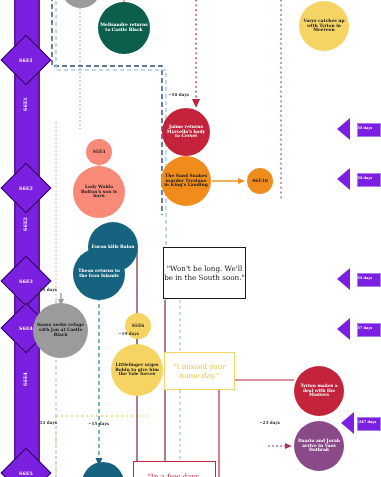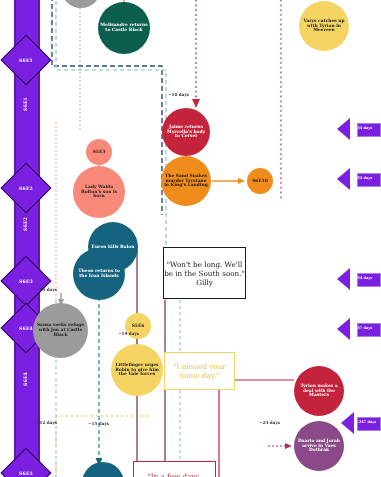--- a/index.html
+++ b/index.html
@@ -187,21 +187,20 @@
 
   <div class="node big" style="left:294px;top:366px;width:50px;height:50px;background:#c3243c;color:#ffffff;">Tyrion makes a deal with the Masters</div>
 
   <div class="node big" style="left:294px;top:421px;width:50px;height:50px;background:#8a4a8a;color:#ffffff;">Daario and Jorah arrive in Vaes Dothrak</div>
 
   <div class="node big" style="left:82px;top:462px;width:42px;height:42px;background:#15637f;color:#ffffff;"></div>
 
   <div class="quote" style="left:163px;top:247px;width:83px;height:52px;border:1.4px solid #1a1a1a;color:#1a1a1a;font-size:7.2px;">
     <div>
       <span class="qt">"Won't be long. We'll be in the South soon."</span>
-      <span class="qa">Gilly</span>
     </div>
   </div>
 
   <div class="quote" style="left:164px;top:352px;width:71px;height:38px;border:1.4px solid #f6d463;color:#f0c040;font-size:7.2px;">
     <span class="qt">"I missed your name day."</span>
   </div>
 
   <div class="quote" style="left:133px;top:461px;width:83px;height:30px;border:1.6px solid #c3243c;color:#c3243c;font-size:7.2px;">
     <span class="qt">"In a few days,</span>
   </div>

